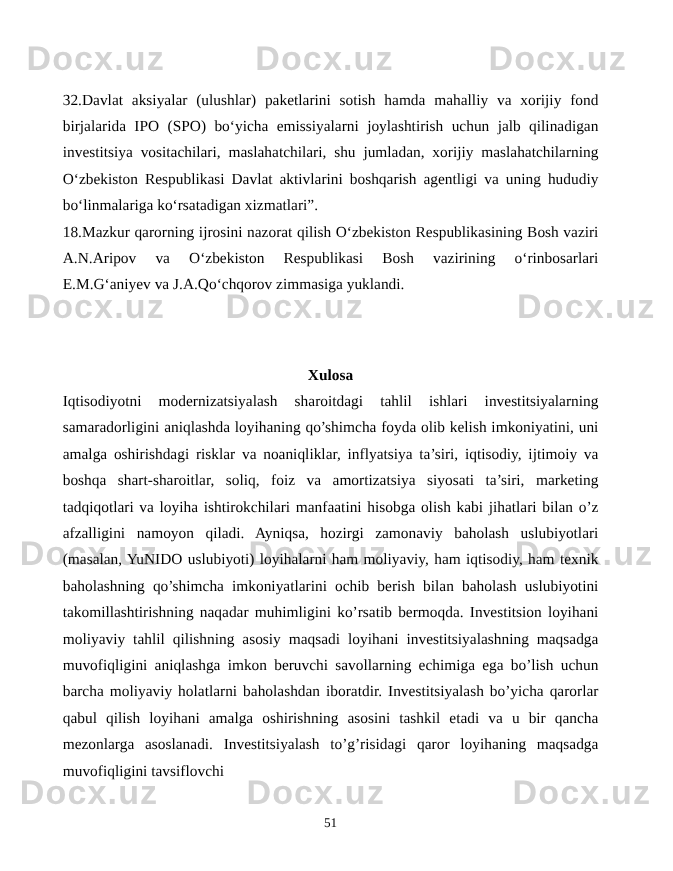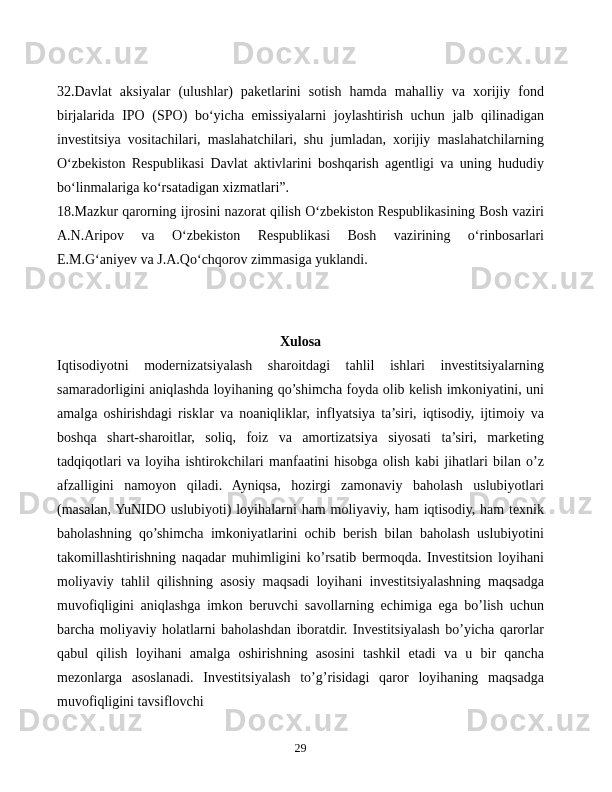--- a/index.html
+++ b/index.html
@@ -94,15 +94,15 @@
     <p>32.Davlat aksiyalar (ulushlar) paketlarini sotish hamda mahalliy va xorijiy fond birjalarida IPO (SPO) boʻyicha emissiyalarni joylashtirish uchun jalb qilinadigan investitsiya vositachilari, maslahatchilari, shu jumladan, xorijiy maslahatchilarning Oʻzbekiston Respublikasi Davlat aktivlarini boshqarish agentligi va uning hududiy boʻlinmalariga koʻrsatadigan xizmatlari”.</p>
 
     <p>18.Mazkur qarorning ijrosini nazorat qilish Oʻzbekiston Respublikasining Bosh vaziri A.N.Aripov va Oʻzbekiston Respublikasi Bosh vazirining oʻrinbosarlari E.M.Gʻaniyev va J.A.Qoʻchqorov zimmasiga yuklandi.</p>
 
 
     <h2 class="heading">Xulosa</h2>
 
     <p>Iqtisodiyotni modernizatsiyalash sharoitdagi tahlil ishlari investitsiyalarning samaradorligini aniqlashda loyihaning qo’shimcha foyda olib kelish imkoniyatini, uni amalga oshirishdagi risklar va noaniqliklar, inflyatsiya ta’siri, iqtisodiy, ijtimoiy va boshqa shart-sharoitlar, soliq, foiz va amortizatsiya siyosati ta’siri, marketing tadqiqotlari va loyiha ishtirokchilari manfaatini hisobga olish kabi jihatlari bilan o’z afzalligini namoyon qiladi. Ayniqsa, hozirgi zamonaviy baholash uslubiyotlari (masalan, YuNIDO uslubiyoti) loyihalarni ham moliyaviy, ham iqtisodiy, ham texnik baholashning qo’shimcha imkoniyatlarini ochib berish bilan baholash uslubiyotini takomillashtirishning naqadar muhimligini ko’rsatib bermoqda. Investitsion loyihani moliyaviy tahlil qilishning asosiy maqsadi loyihani investitsiyalashning maqsadga muvofiqligini aniqlashga imkon beruvchi savollarning echimiga ega bo’lish uchun barcha moliyaviy holatlarni baholashdan iboratdir. Investitsiyalash bo’yicha qarorlar qabul qilish loyihani amalga oshirishning asosini tashkil etadi va u bir qancha mezonlarga asoslanadi. Investitsiyalash to’g’risidagi qaror loyihaning maqsadga muvofiqligini tavsiflovchi</p>
   </div>
 
-  <div class="page-number">29</div>
+  <div class="page-number">51</div>
 
 </div>
 
 </body></html>

